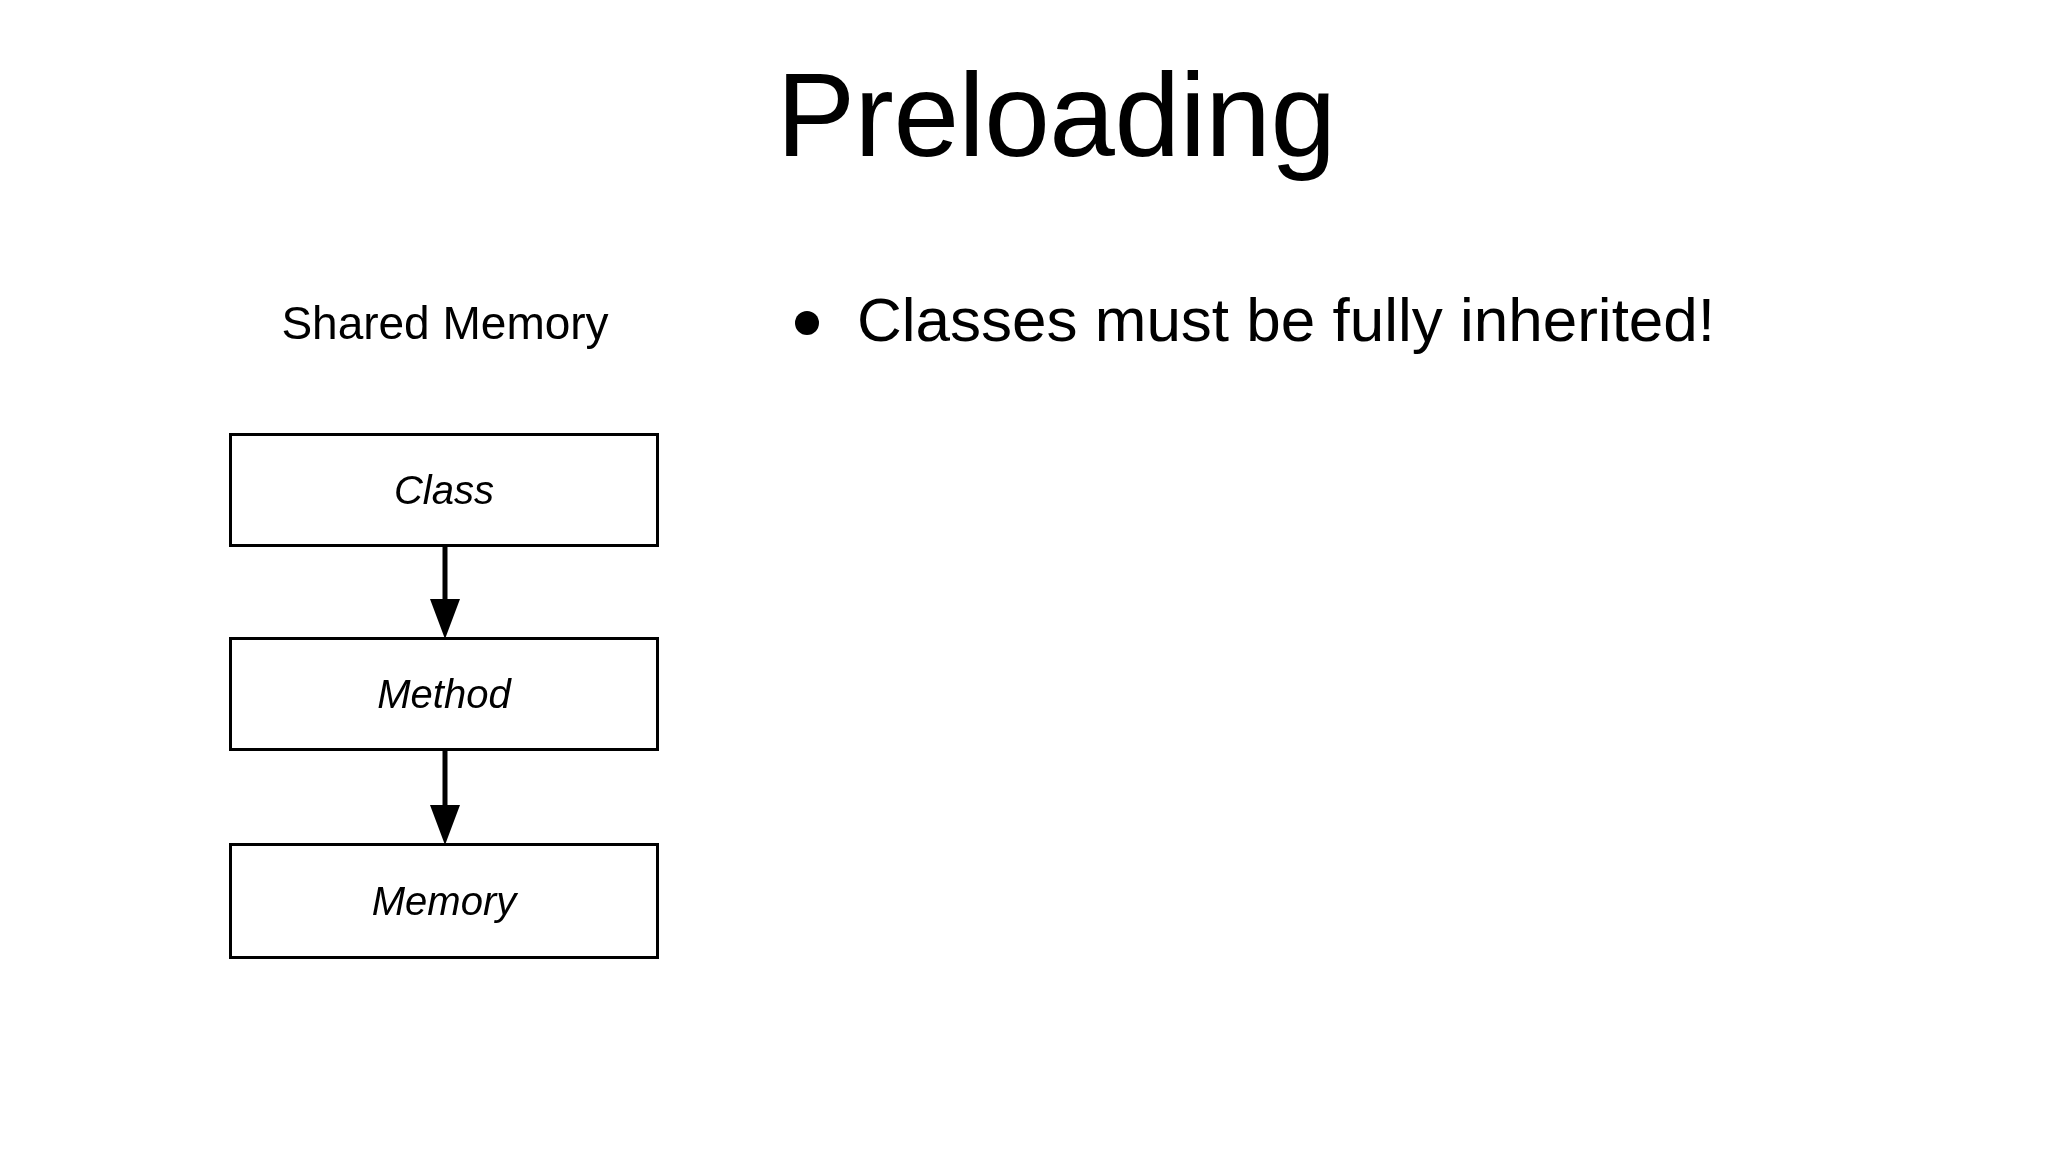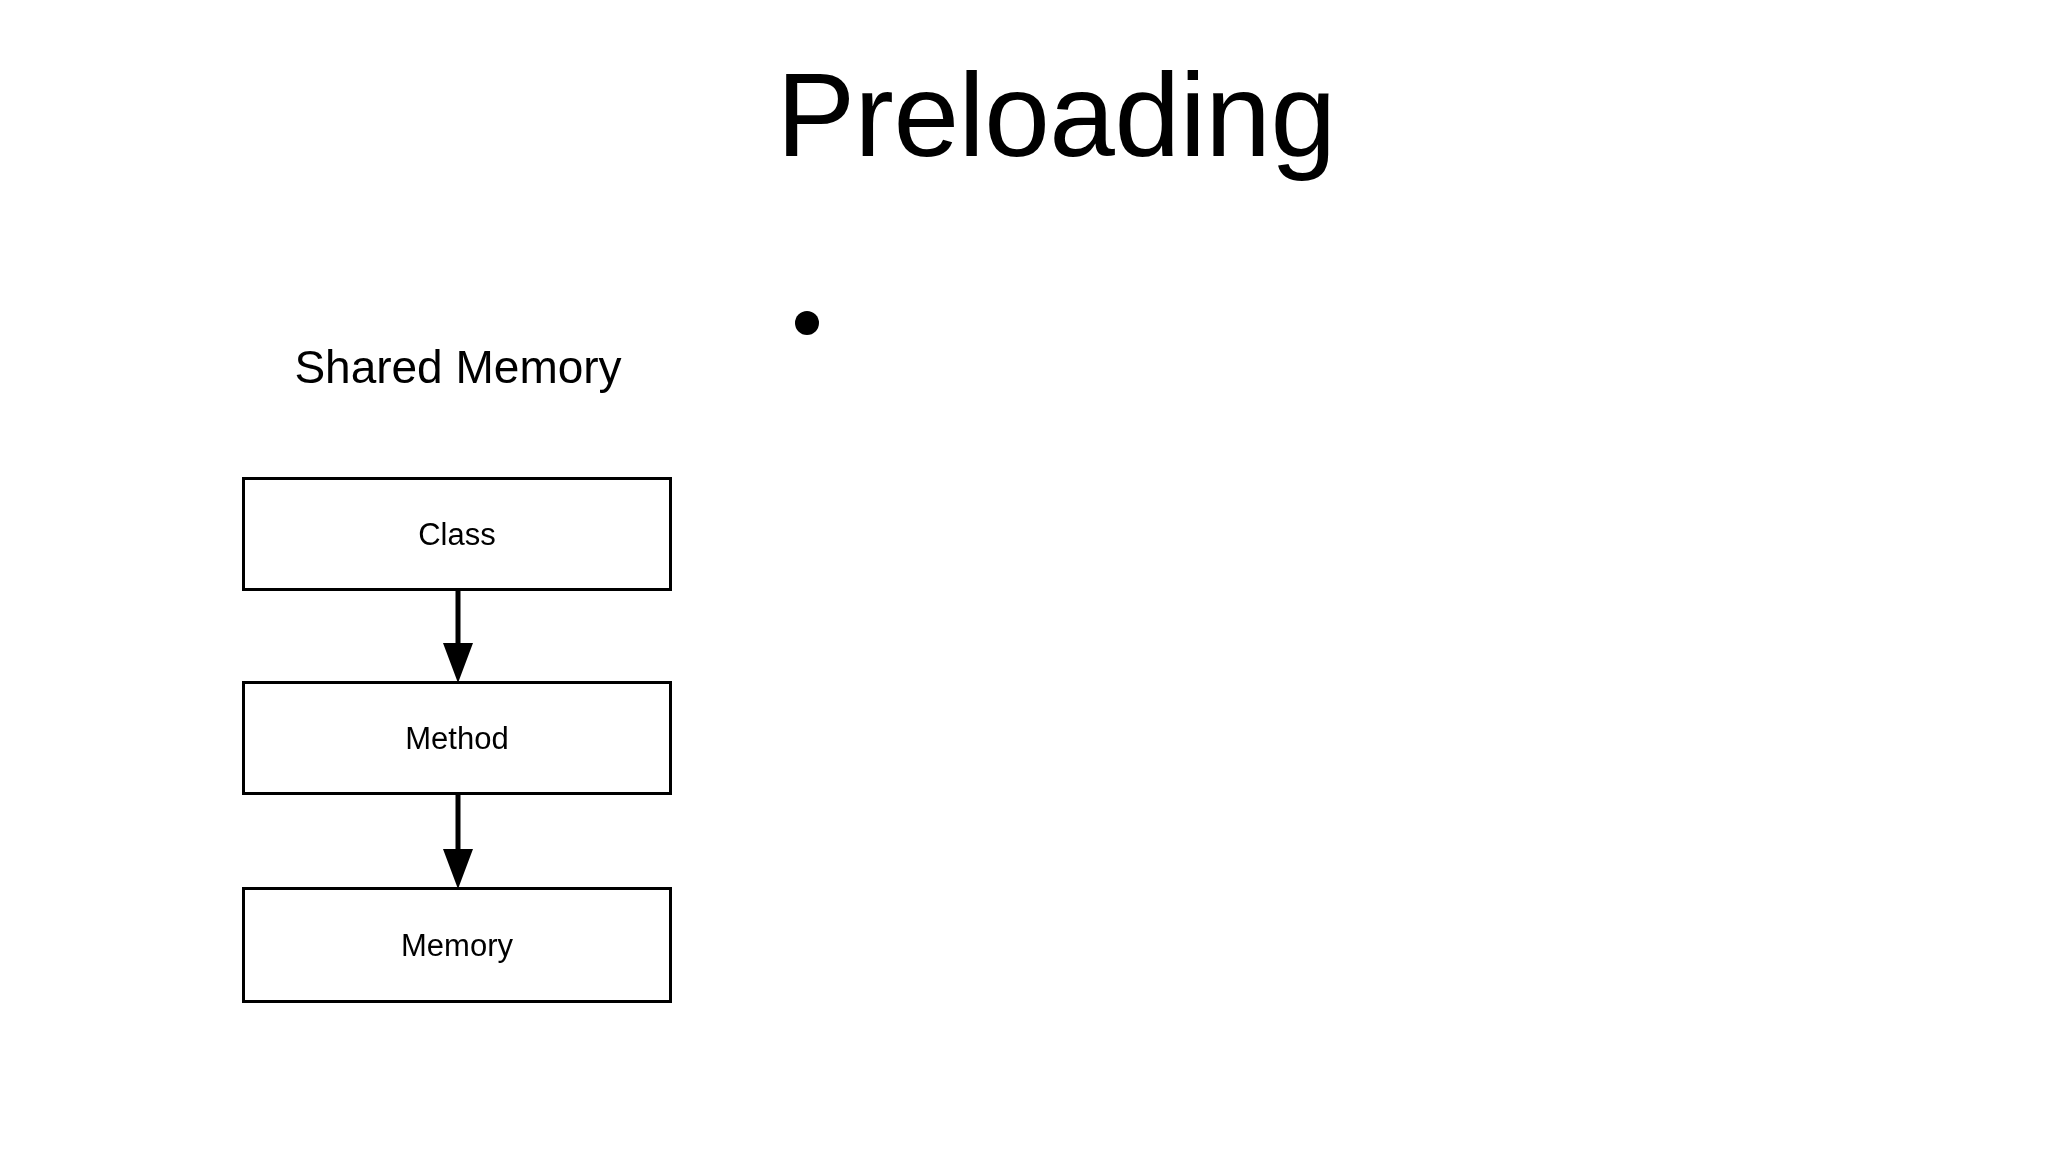--- a/index.html
+++ b/index.html
@@ -27,24 +27,23 @@
     font-weight: 400;
     line-height: 1.15;
     letter-spacing: -0.5px;
     white-space: nowrap;
     margin-left: 32px;
   }
 
   
   #diagram-column {
     position: absolute;
-    left: 242px;
+    left: 229px;
     top: 296px;
     width: 432px;
-    margin-top: 44px;
   }
 
   #shared-memory-caption {
     width: 432px;
     text-align: center;
     font-size: 46px;
     line-height: 1.2;
     white-space: nowrap;
   }
 
@@ -53,23 +52,24 @@
     left: 0;
     width: 430px;
     box-sizing: border-box;
     border: 3px solid #000000;
     background: #ffffff;
     display: flex;
     align-items: center;
     justify-content: center;
   }
   .diagram-box .box-label {
-    font-size: 31px;
+    font-size: 40px;
     line-height: 1;
     white-space: nowrap;
+    font-style: italic;
   }
 
   #box-class   { top: 137px; height: 114px; }
   #box-method  { top: 341px; height: 114px; }
   #box-opcodes { top: 547px; height: 116px; }
 
   
   .connector {
     position: absolute;
     left: 199px;     
@@ -137,14 +137,15 @@
 
   <div class="diagram-box" id="box-opcodes">
     <span class="box-label">Memory</span>
   </div>
 
 </div>
 
 <div id="bullet-list">
   <div class="bullet-row">
     <span class="bullet-marker"></span>
+    <span class="bullet-text">Classes must be fully inherited!</span>
   </div>
 </div>
 
 </body></html>

